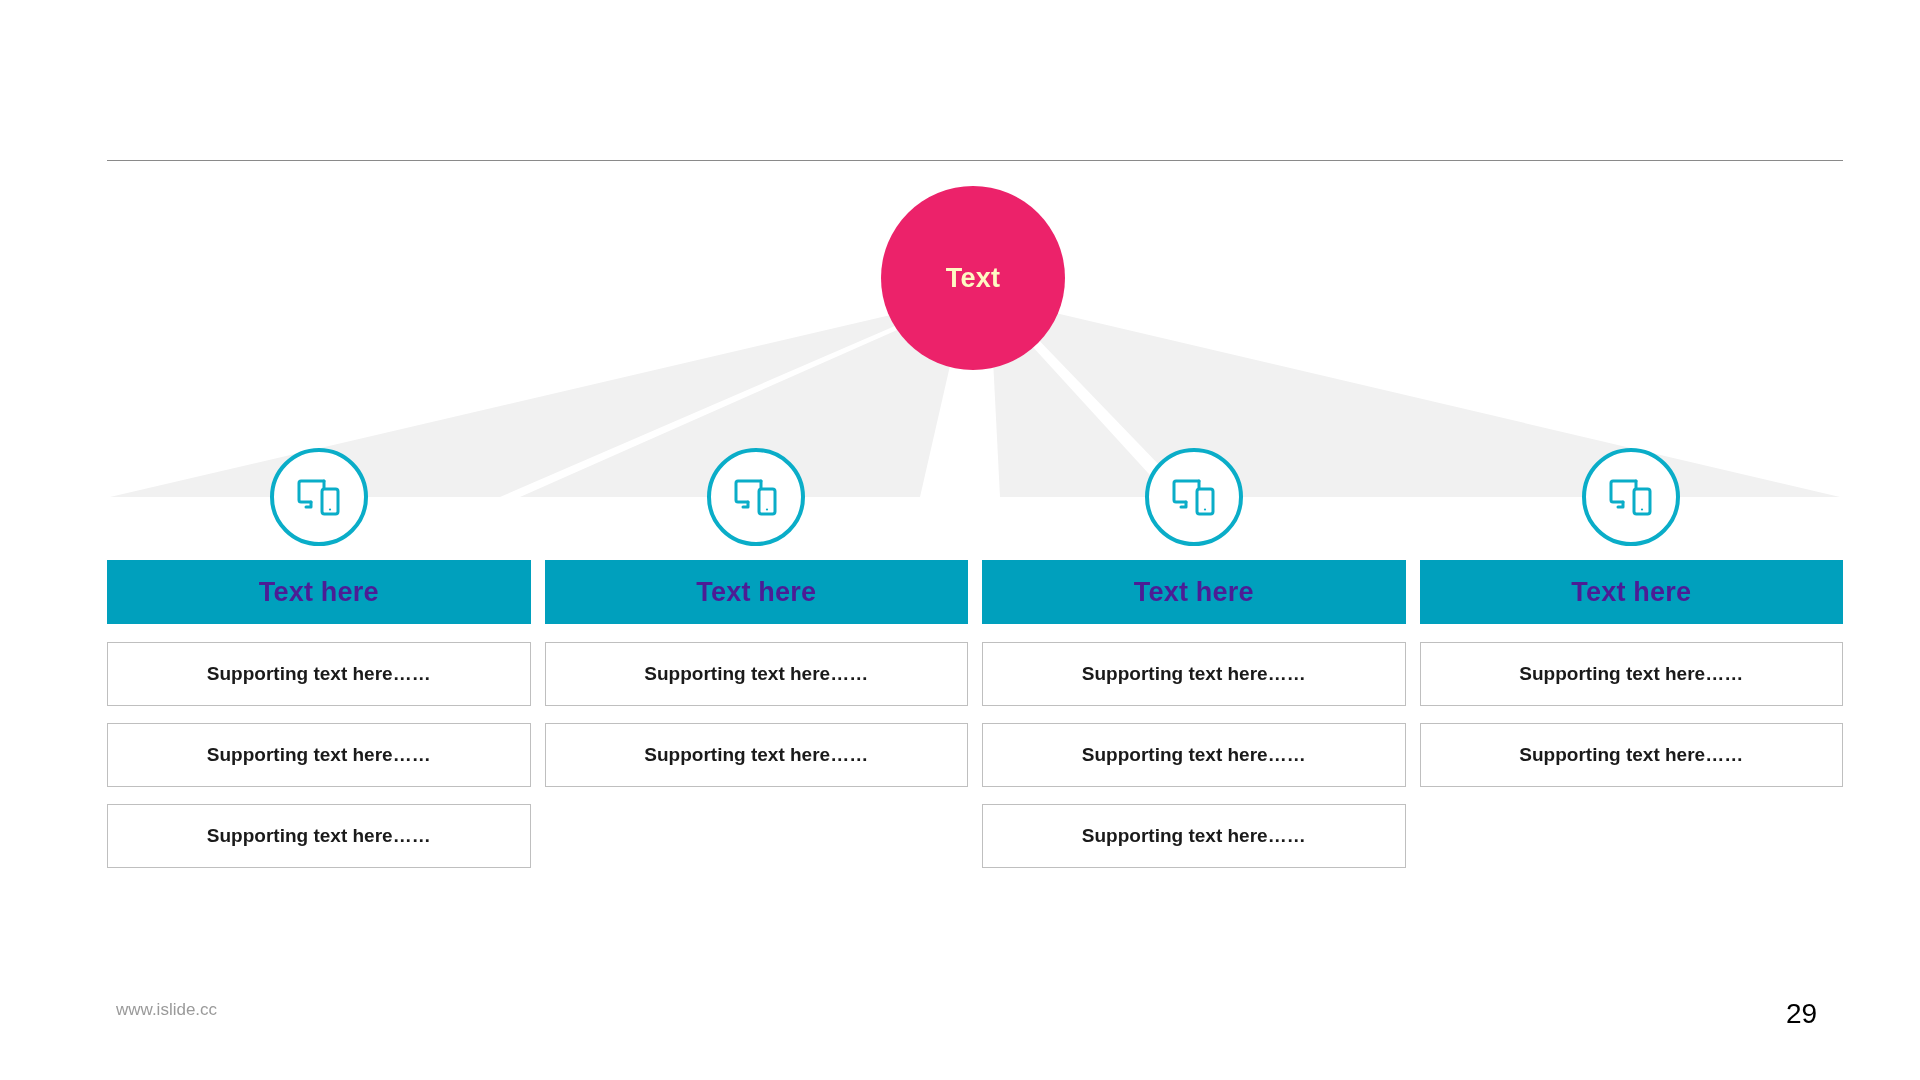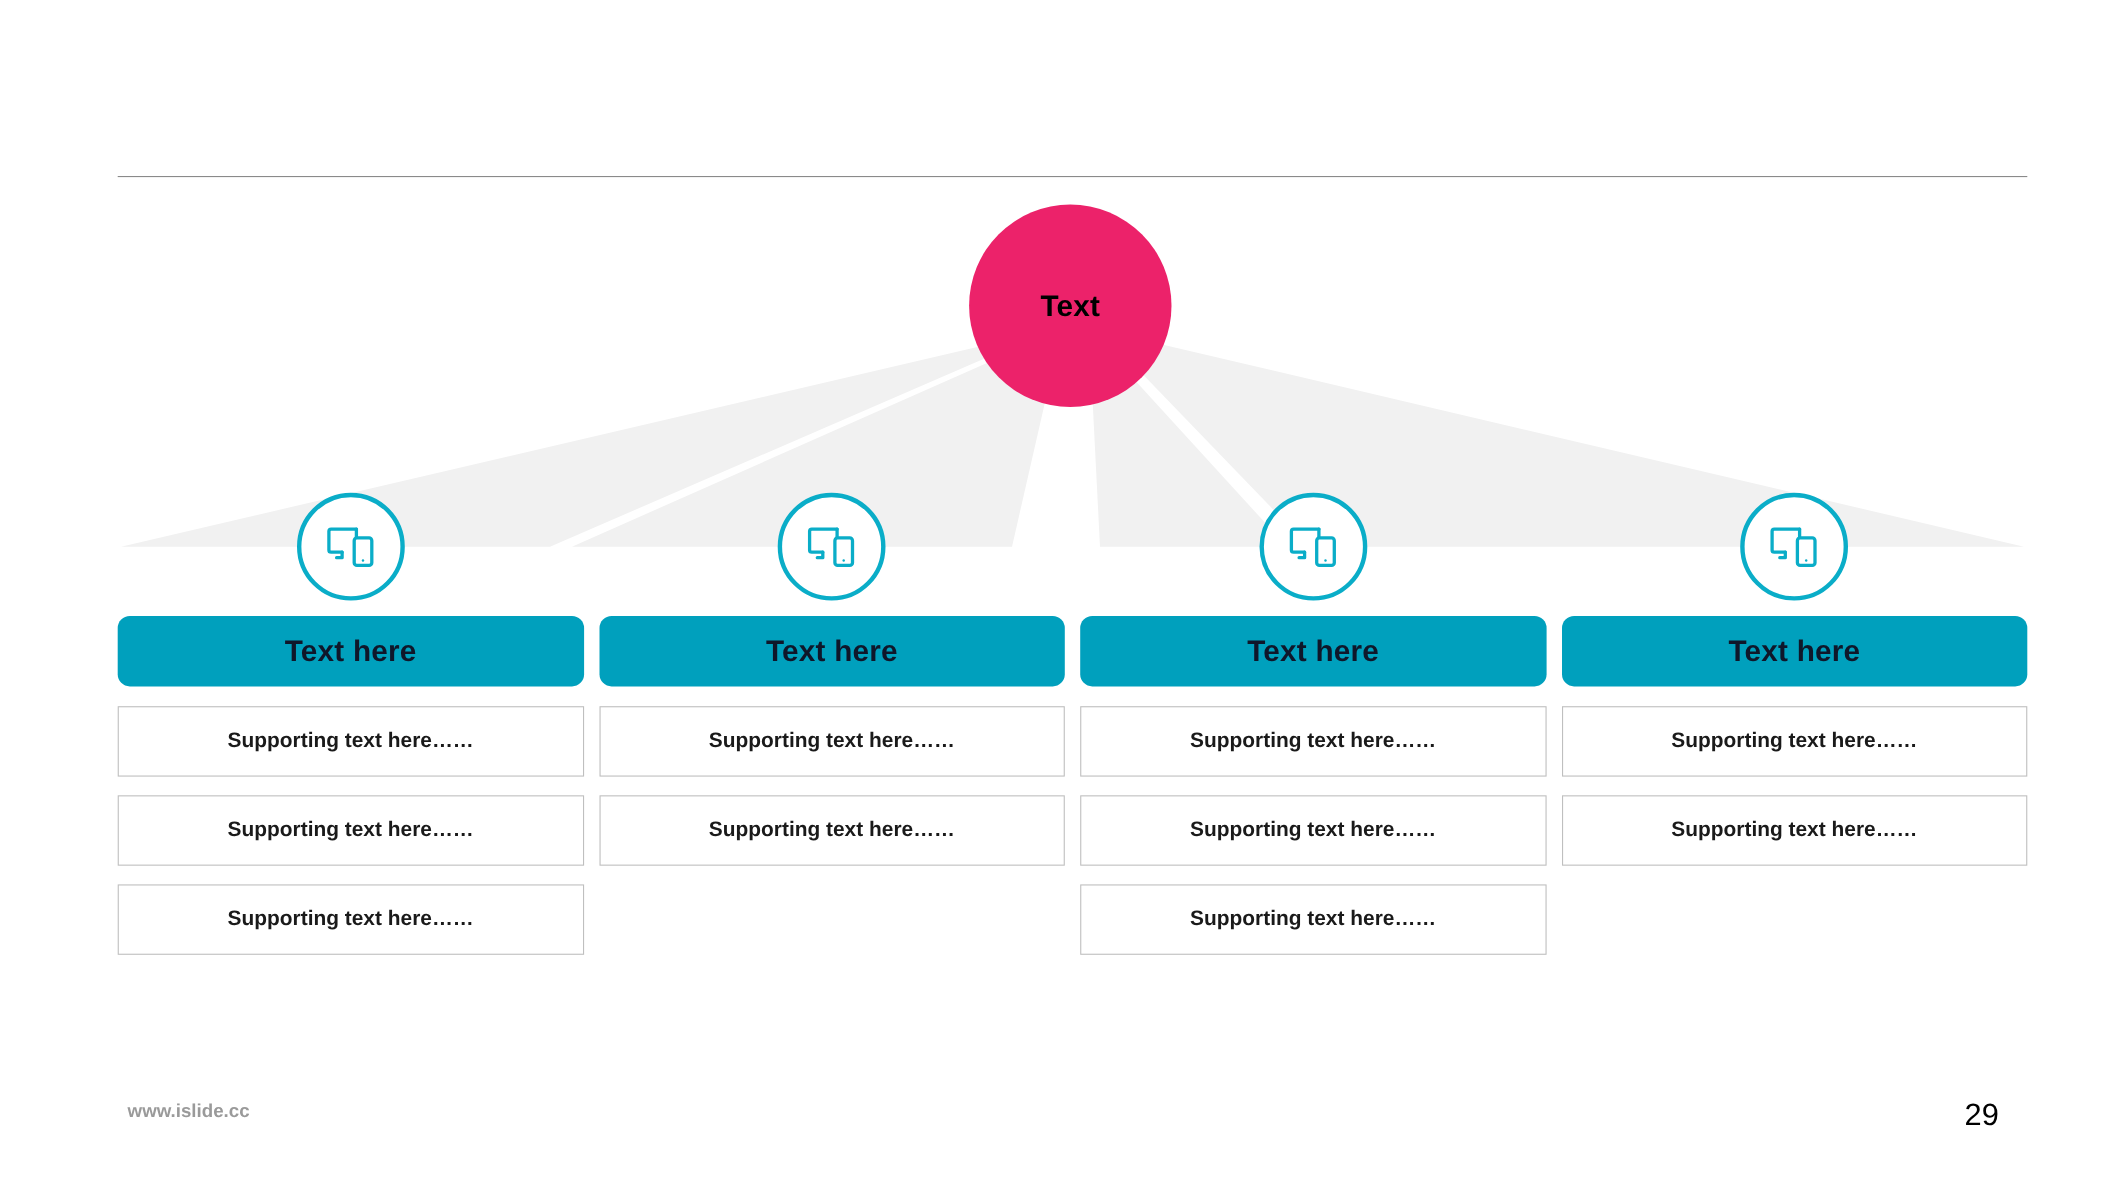--- a/index.html
+++ b/index.html
@@ -50,21 +50,21 @@
     width: 184px;
     height: 184px;
     border-radius: 50%;
     background: #ec226a;
     display: flex;
     align-items: center;
     justify-content: center;
     box-sizing: border-box;
   }
   .hub-label {
-    color: #000000;
+    color: #fef9c3;
     font-size: 27px;
     font-weight: bold;
     letter-spacing: 0.2px;
     line-height: 1;
   }
 
   
   .columns {
     position: absolute;
     left: 107px;
@@ -98,28 +98,27 @@
     display: flex;
     align-items: center;
     justify-content: center;
   }
   .badge svg { display: block; }
 
   
   .col-head {
     height: 64px;
     background: #00a0bd;
-    color: #0f172a;
+    color: #4c1d95;
     display: flex;
     align-items: center;
     justify-content: center;
     font-size: 27px;
     font-weight: bold;
     letter-spacing: 0.2px;
-    border-radius: 11px;
   }
 
   
   .cells {
     margin-top: 18px;
     display: flex;
     flex-direction: column;
     gap: 17px;
     font-weight: bold;
   }
@@ -136,21 +135,20 @@
     text-align: center;
   }
 
   
   .footer-url {
     position: absolute;
     left: 116px;
     top: 1000px;
     font-size: 17px;
     color: #9a9a9a;
-    font-weight: bold;
   }
   .footer-page {
     position: absolute;
     left: 1786px;
     top: 998px;
     font-size: 28px;
     color: #000000;
   }
 </style>
 </head>

